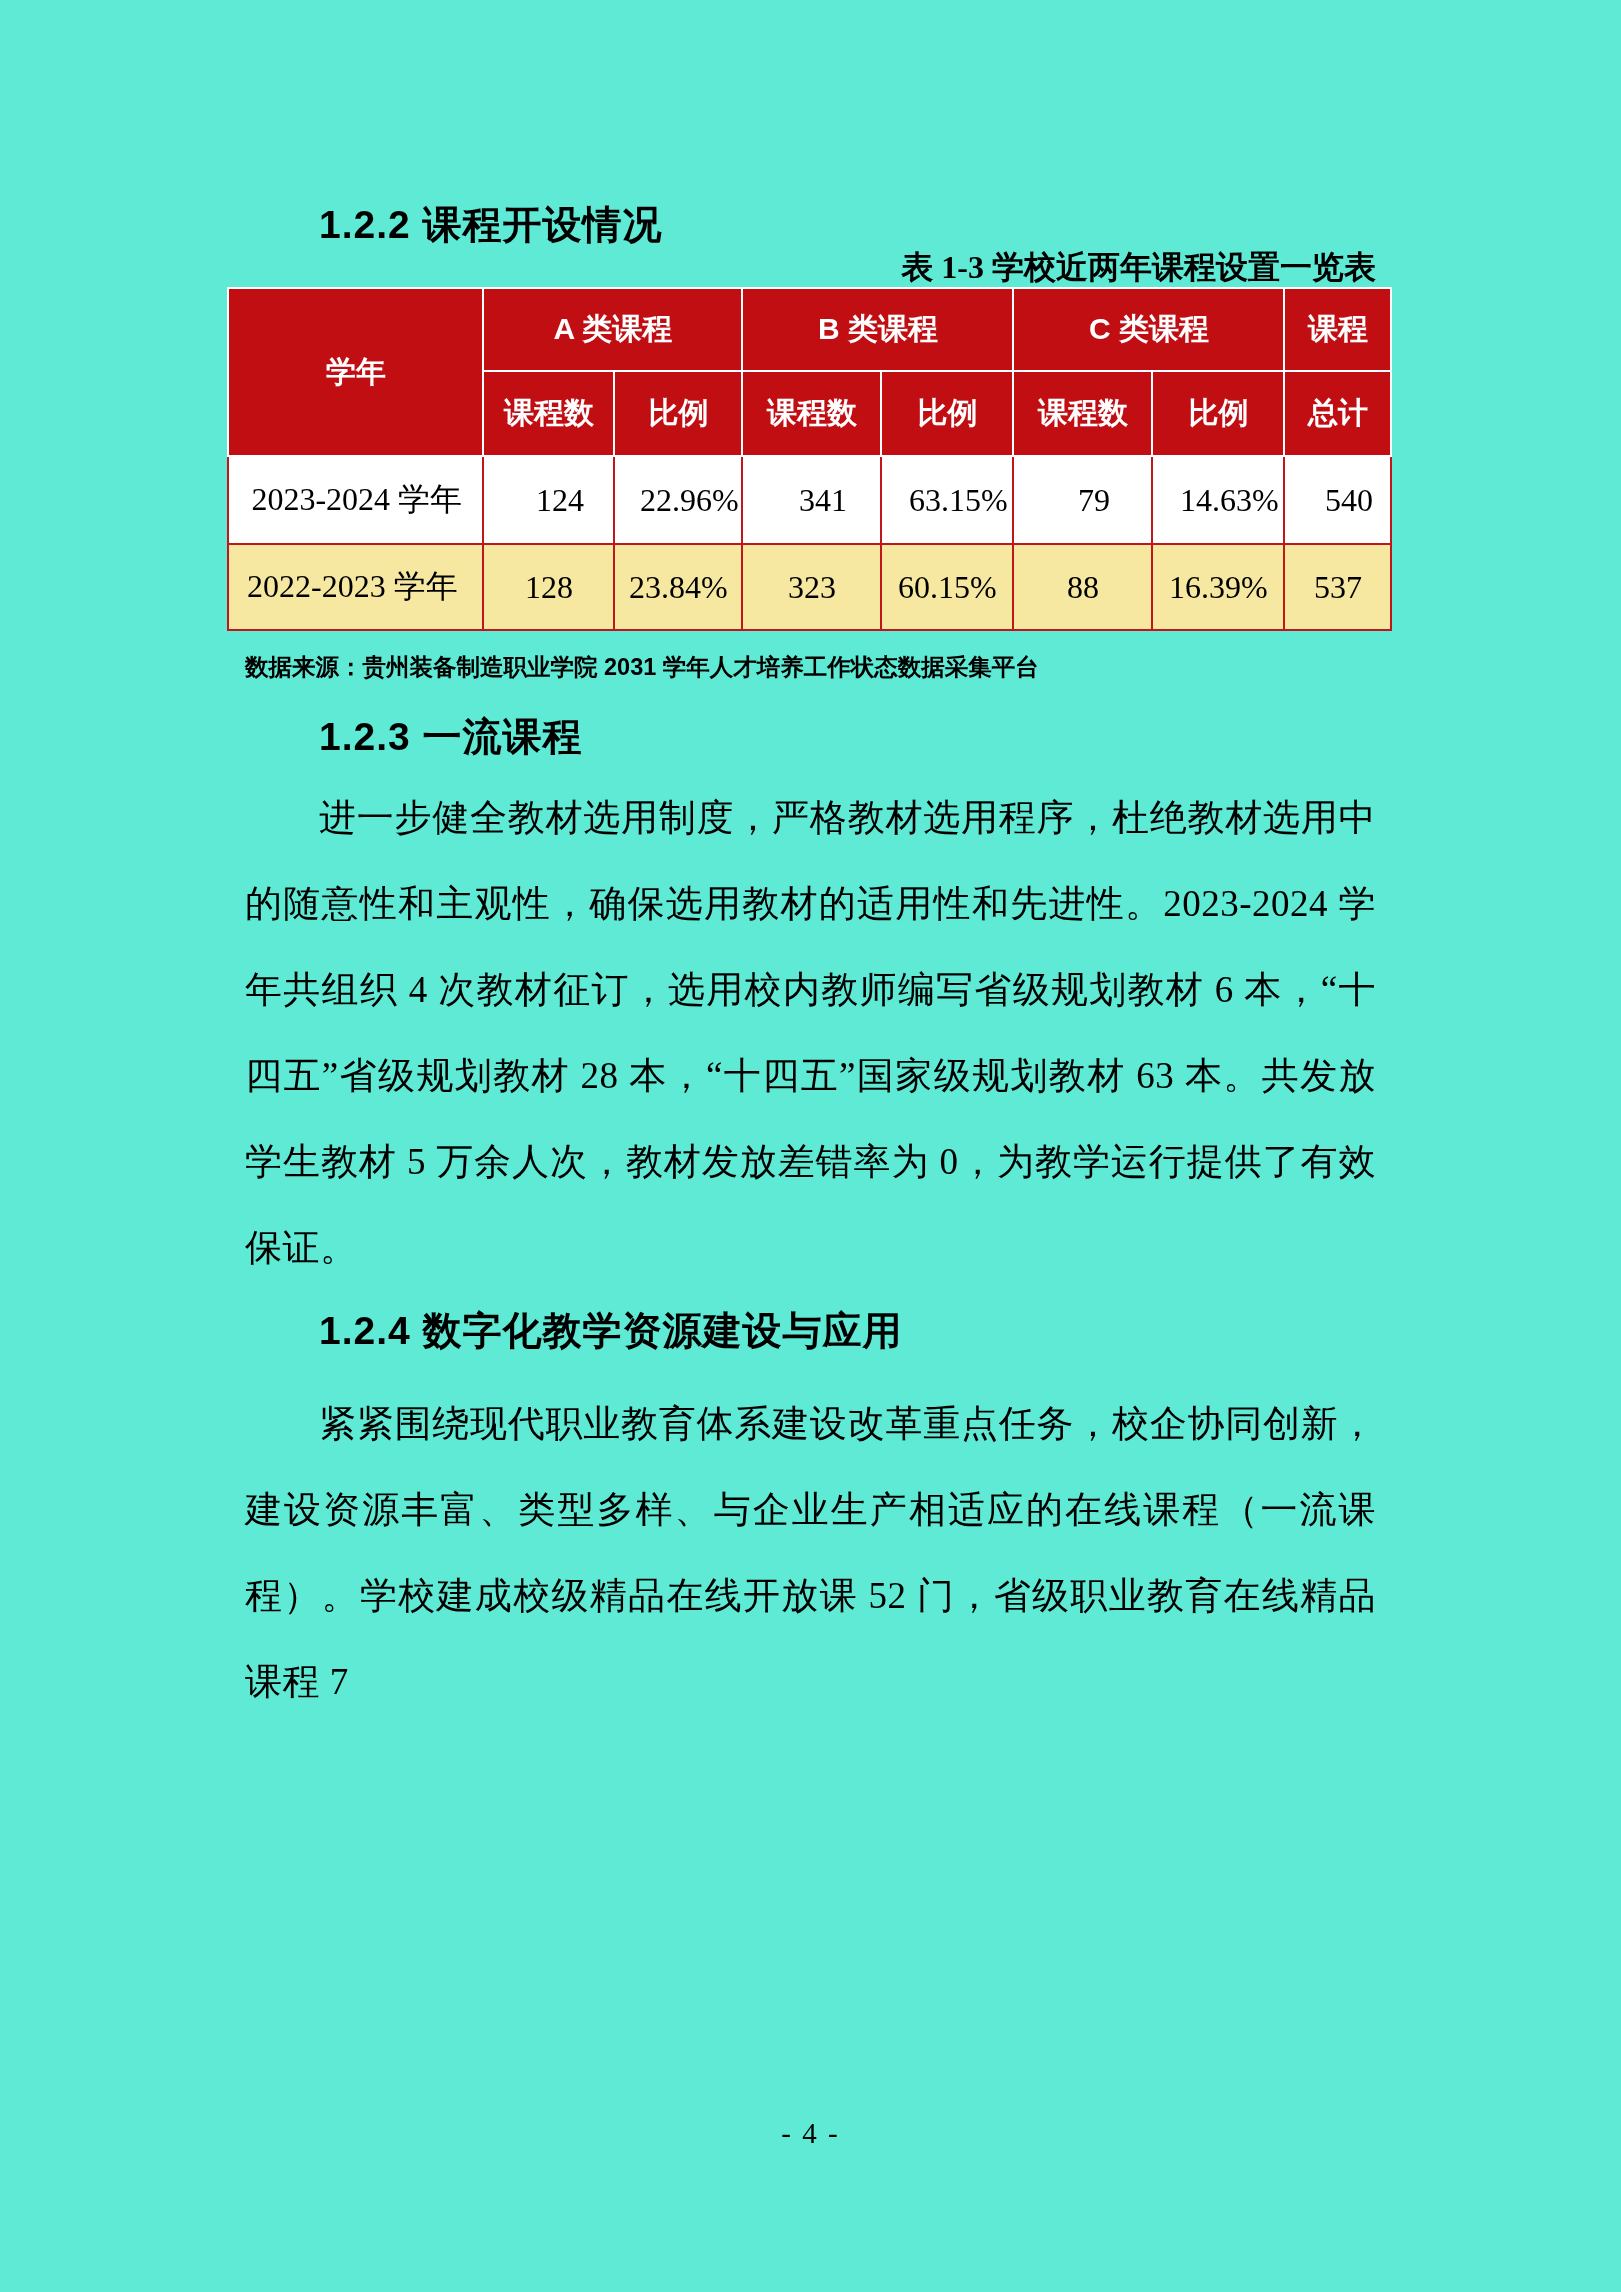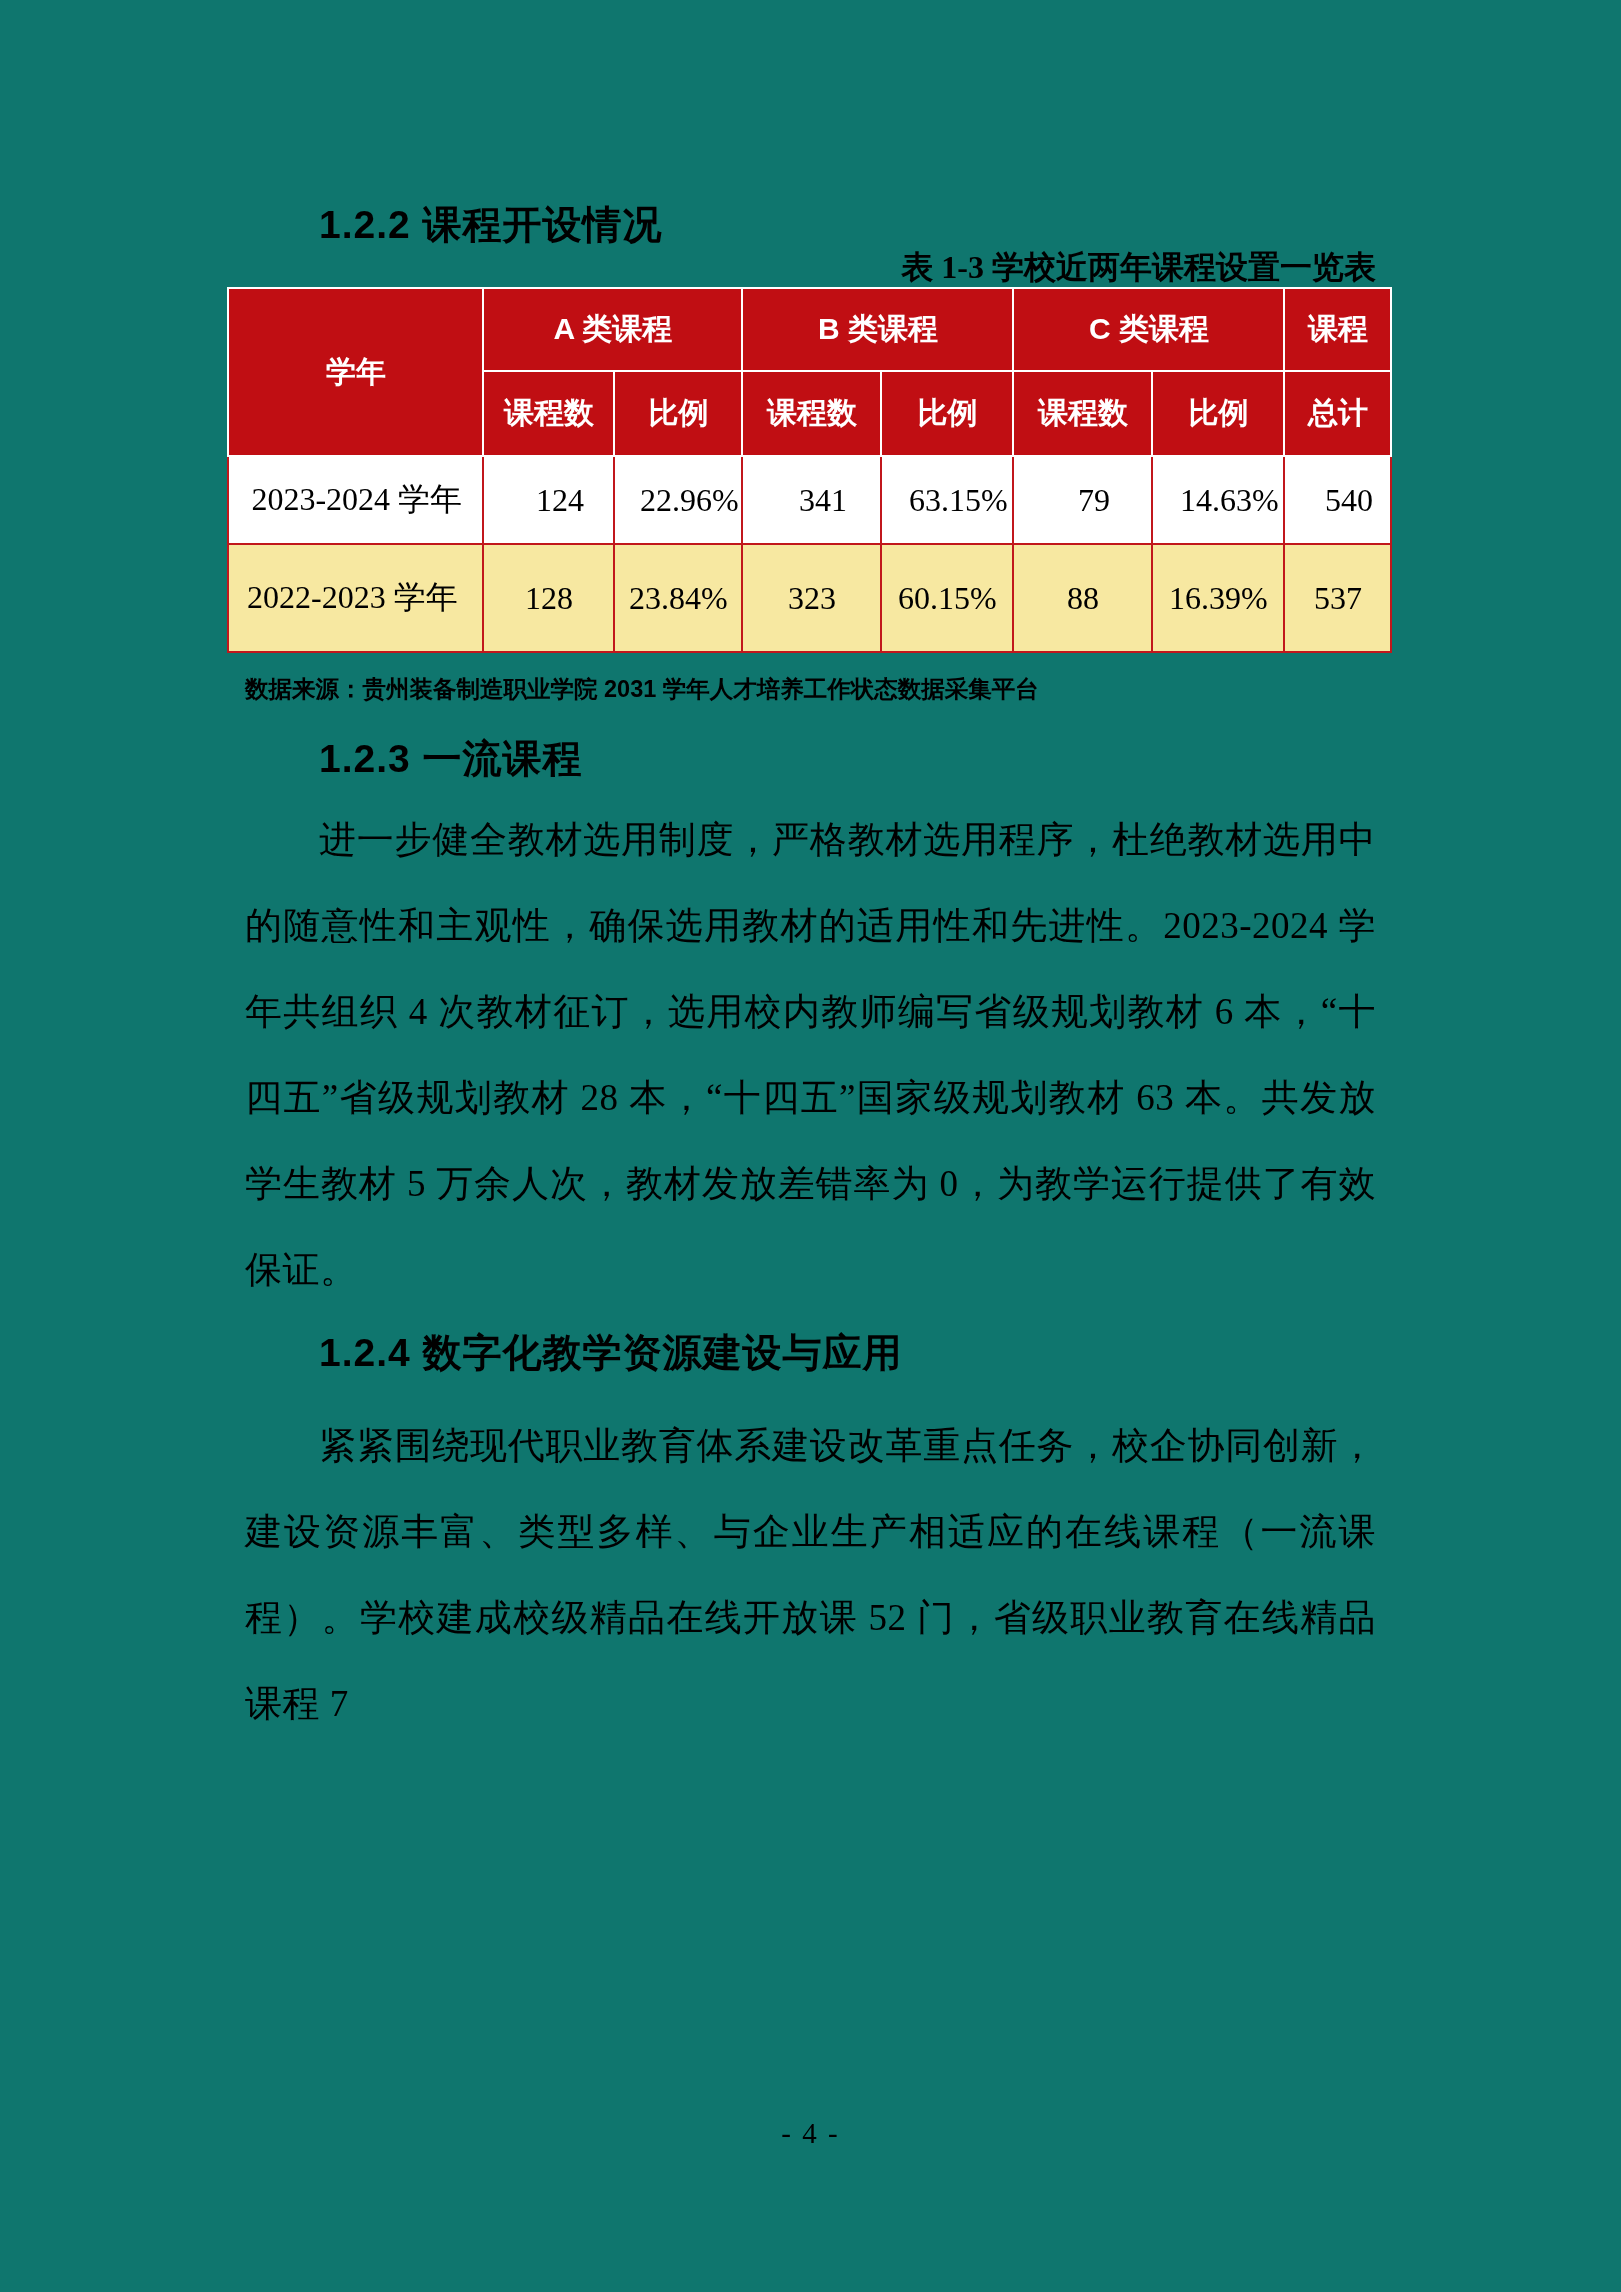--- a/index.html
+++ b/index.html
@@ -2,21 +2,21 @@
 <html lang="zh" style="--hdr-bg: #C00E13; --tbl-border: #C1171C; --alt-bg: #F7E8A1;"><head>
 <meta charset="utf-8">
 <style>
   * { box-sizing: border-box; }
   html, body { margin: 0; padding: 0; background: #e8e8e8; }
   .page {
     position: relative;
     width: 1621px;
     height: 2293px;
     margin: 0 auto;
-    background: #0f766e;
+    background: #5eead4;
     color: #000;
     font-family: "Liberation Serif", "DejaVu Serif", serif;
     padding: 201px 245px 0 245px;
     overflow: hidden;
   }
   .sec-heading {
     font-family: "Liberation Sans", "DejaVu Sans", sans-serif;
     font-weight: bold;
     font-size: 39px;
     line-height: 47px;
@@ -61,21 +61,21 @@
   .course-table thead tr.hrow1 th { height: 83px; }
   .course-table thead tr.hrow2 th { height: 85px; }
   .course-table tbody td {
     border: 2px solid var(--tbl-border);
     font-size: 32px;
     text-align: center;
     padding: 0;
     background: #ffffff;
   }
   .course-table tbody tr.drow1 td { height: 88px; padding-left: 22px; }
-  .course-table tbody tr.drow2 td { height: 108px; background: var(--alt-bg); }
+  .course-table tbody tr.drow2 td { height: 86px; background: var(--alt-bg); }
   .course-table tbody tr.drow2 td { border-bottom-width: 2.9px; }
   .course-table tbody td.year-cell { text-align: left; padding-left: 17.6px; }
   .table-source {
     font-family: "Liberation Sans", "DejaVu Sans", sans-serif;
     font-weight: bold;
     font-size: 23.5px;
     line-height: 29px;
     margin: 21.6px 0 0 0;
   }
   .sec-heading.mid { margin-top: 31px; }

